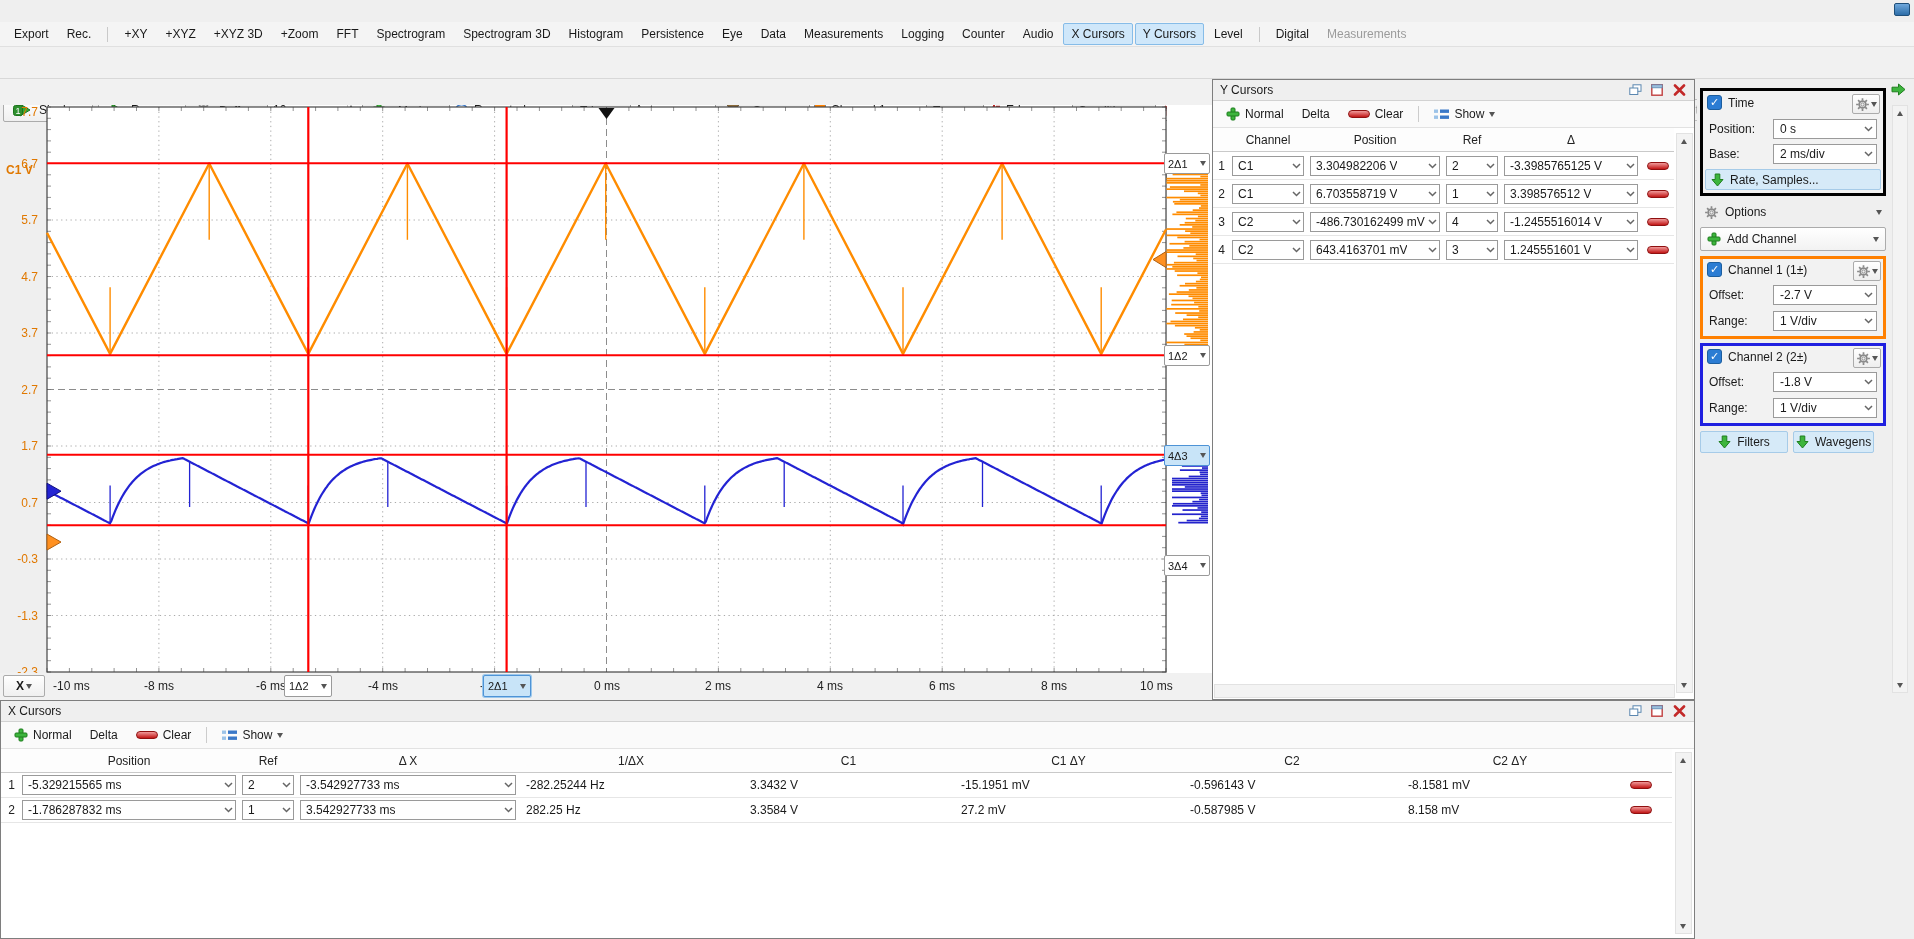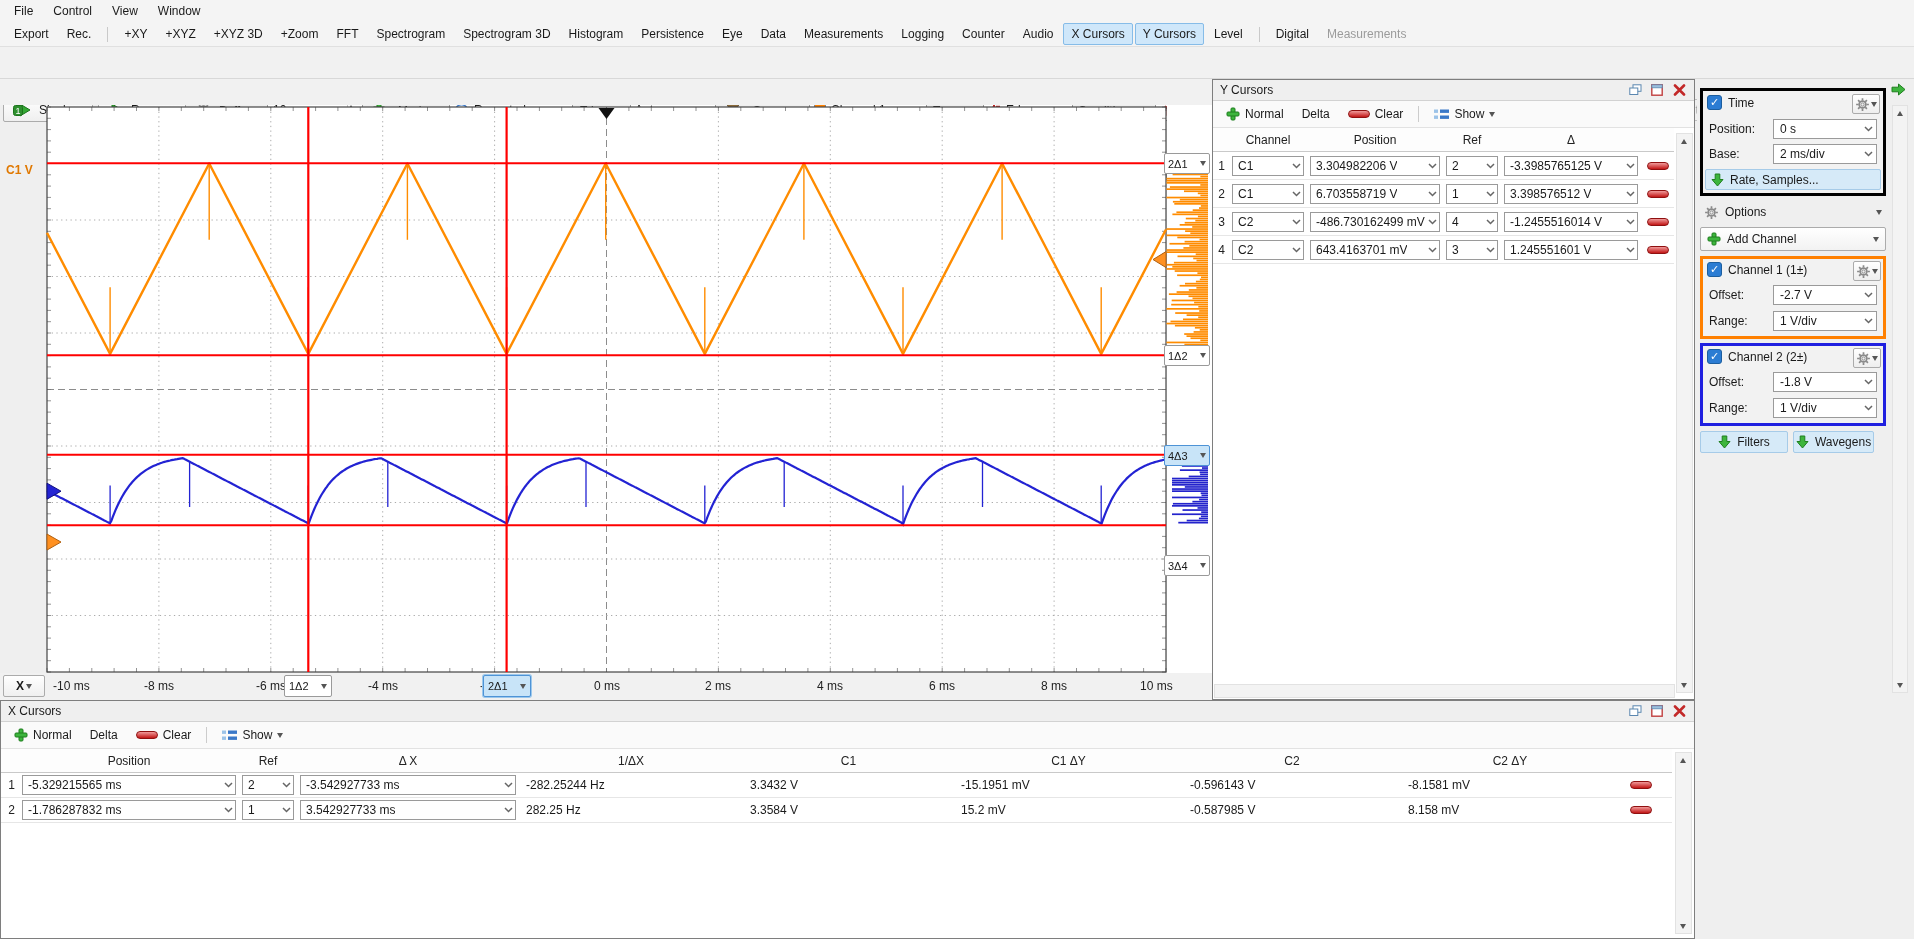--- a/index.html
+++ b/index.html
@@ -81,26 +81,20 @@
 .whitebtn{position:absolute;background:linear-gradient(#FFF,#F2F2F2);border:1px solid #ABABAB;border-radius:2px;display:flex;align-items:center;gap:6px;padding:0 6px}
 .appicon{position:absolute;left:1894px;top:3px;width:16px;height:13px;background:linear-gradient(#6FA8DC,#2D6DA8);border:1px solid #1F4F7A;border-radius:2px}
 </style>
 </head>
 <body>
 
 <div id="root">
 
   <div class="abs appicon"></div>
 
-  <div class="abs menubar">
-    <span class="menuitem">File</span>
-    <span class="menuitem">Control</span>
-    <span class="menuitem">View</span>
-    <span class="menuitem">Window</span>
-  </div>
 
   <div class="abs viewbar" id="viewbar">
       <span class="navitem">Export</span>
       <span class="navitem">Rec.</span>
       <span class="vsep"></span>
       <span class="navitem">+XY</span>
       <span class="navitem">+XYZ</span>
       <span class="navitem">+XYZ 3D</span>
       <span class="navitem">+Zoom</span>
       <span class="navitem">FFT</span>
@@ -362,20 +356,33 @@
           </span>
           <span class="tri-dn"></span>
         </span>
       <span class="minibtn" style="width:34px;font-weight:bold">
           <span>Y</span>
           <span class="tri-dn"></span>
         </span>
     </span>
   </div>
 
+  <div class="abs" id="ylabels" style="left:0;top:105px;width:44px;height:568px">
+      <span class="ylab" style="top: 0px;">7.7</span>
+      <span class="ylab" style="top: 51.5px;">6.7</span>
+      <span class="ylab" style="top: 108px;">5.7</span>
+      <span class="ylab" style="top: 164.5px;">4.7</span>
+      <span class="ylab" style="top: 221px;">3.7</span>
+      <span class="ylab" style="top: 277.5px;">2.7</span>
+      <span class="ylab" style="top: 334px;">1.7</span>
+      <span class="ylab" style="top: 390.5px;">0.7</span>
+      <span class="ylab" style="top: 447px;">-0.3</span>
+      <span class="ylab" style="top: 503.5px;">-1.3</span>
+      <span class="ylab" style="top: 560px;">-2.3</span>
+    </div>
 
   <div class="abs" id="plot-svg-wrap" style="left:0;top:105px;width:1212px;height:568px"><svg width="1212" height="568" viewBox="0 0 1212 568">
         <rect x="47" y="2" width="1119" height="565" fill="#FFFFFF"></rect>
         <rect x="1167" y="0" width="45" height="568" fill="#FFFFFF"></rect>
         <line x1="158.9" y1="2" x2="158.9" y2="567" stroke="#ABABAB" stroke-width="1" stroke-dasharray="1.3,3.4"></line>
         <line x1="270.8" y1="2" x2="270.8" y2="567" stroke="#ABABAB" stroke-width="1" stroke-dasharray="1.3,3.4"></line>
         <line x1="382.7" y1="2" x2="382.7" y2="567" stroke="#ABABAB" stroke-width="1" stroke-dasharray="1.3,3.4"></line>
         <line x1="494.6" y1="2" x2="494.6" y2="567" stroke="#ABABAB" stroke-width="1" stroke-dasharray="1.3,3.4"></line>
         <line x1="606.5" y1="2" x2="606.5" y2="567" stroke="#8C8C8C" stroke-width="1" stroke-dasharray="7,4"></line>
         <line x1="718.4" y1="2" x2="718.4" y2="567" stroke="#ABABAB" stroke-width="1" stroke-dasharray="1.3,3.4"></line>
@@ -1327,21 +1334,21 @@
           <span class="tcombo">
             <span class="cv">3.542927733 ms</span>
             <span class="ic">
               <svg width="9" height="6" viewBox="0 0 9 6">
                 <polyline points="1,1 4.5,4.5 8,1" fill="none" stroke="#666" stroke-width="1.5"></polyline>
               </svg>
             </span>
           </span>
           <span class="tcell">282.25 Hz</span>
           <span class="tcell">3.3584 V</span>
-          <span class="tcell">15.2 mV</span>
+          <span class="tcell">27.2 mV</span>
           <span class="tcell">-0.587985 V</span>
           <span class="tcell">8.158 mV</span>
           <span class="actcell">
             <span class="pill"></span>
           </span>
         </div>
       </div>
     <div class="sb" style="right:2px;top:51px;width:17px;height:182px">
       <span class="sba" style="left:0;top:0">
           <span class="tri-up"></span>

